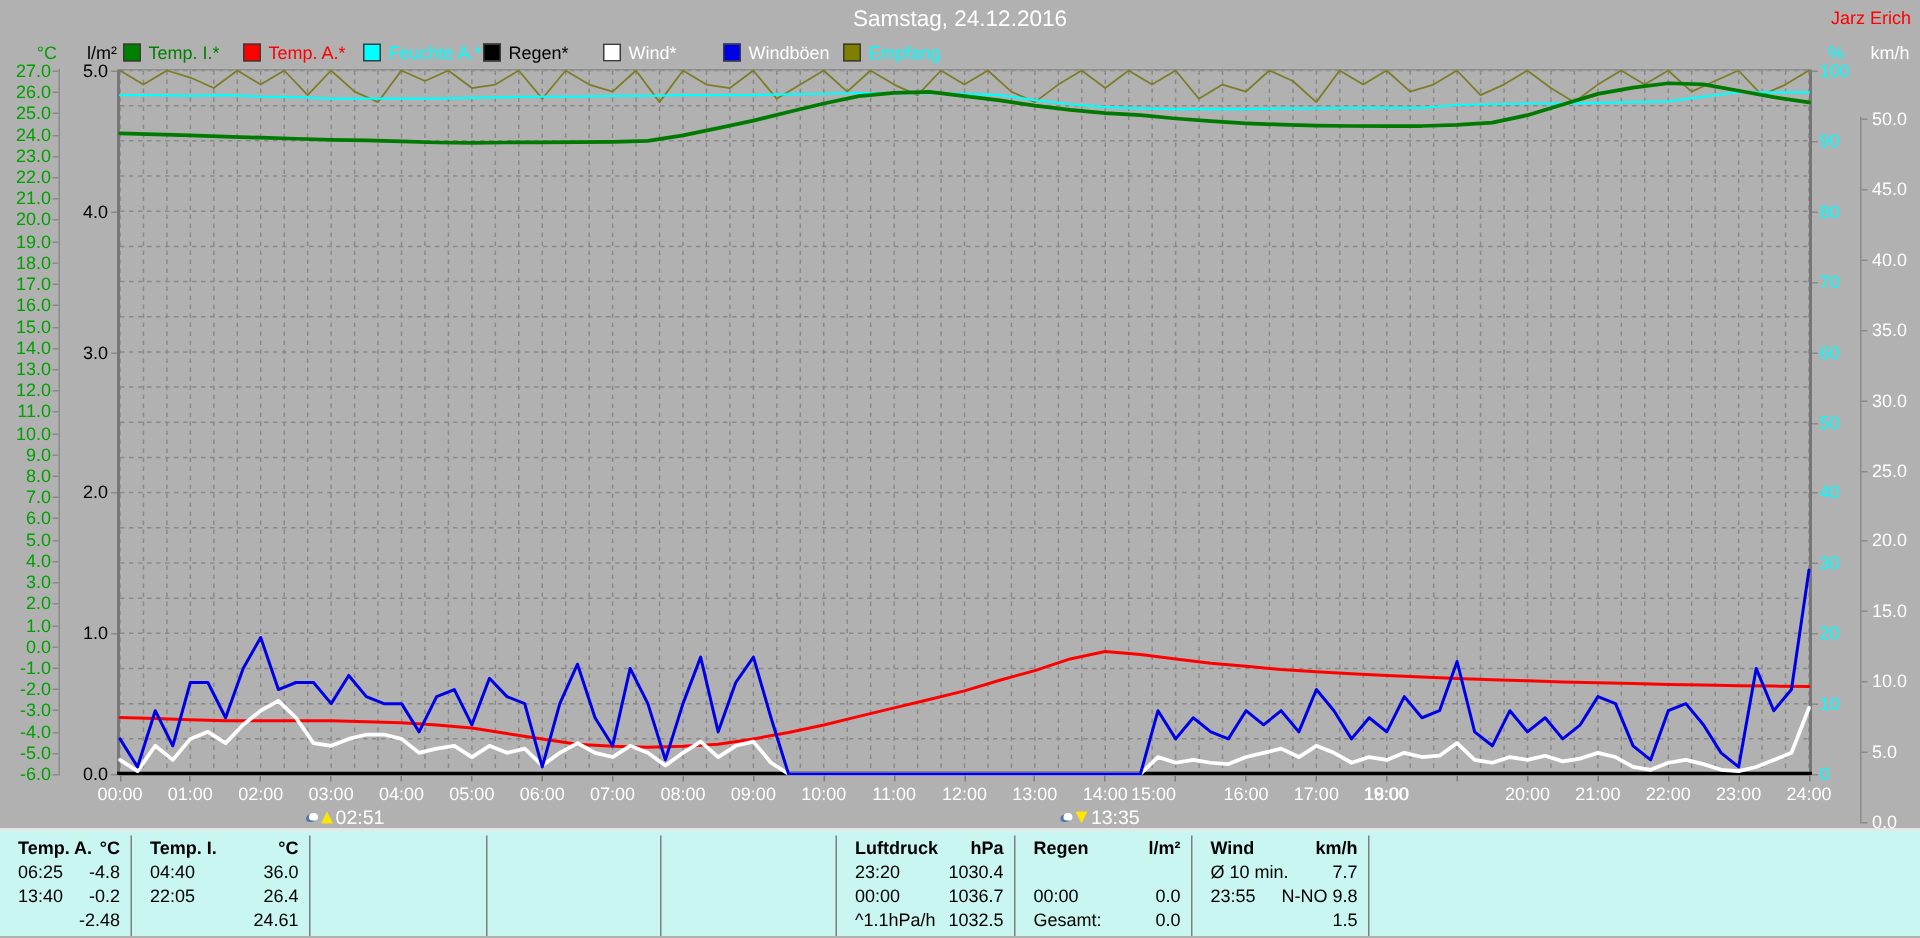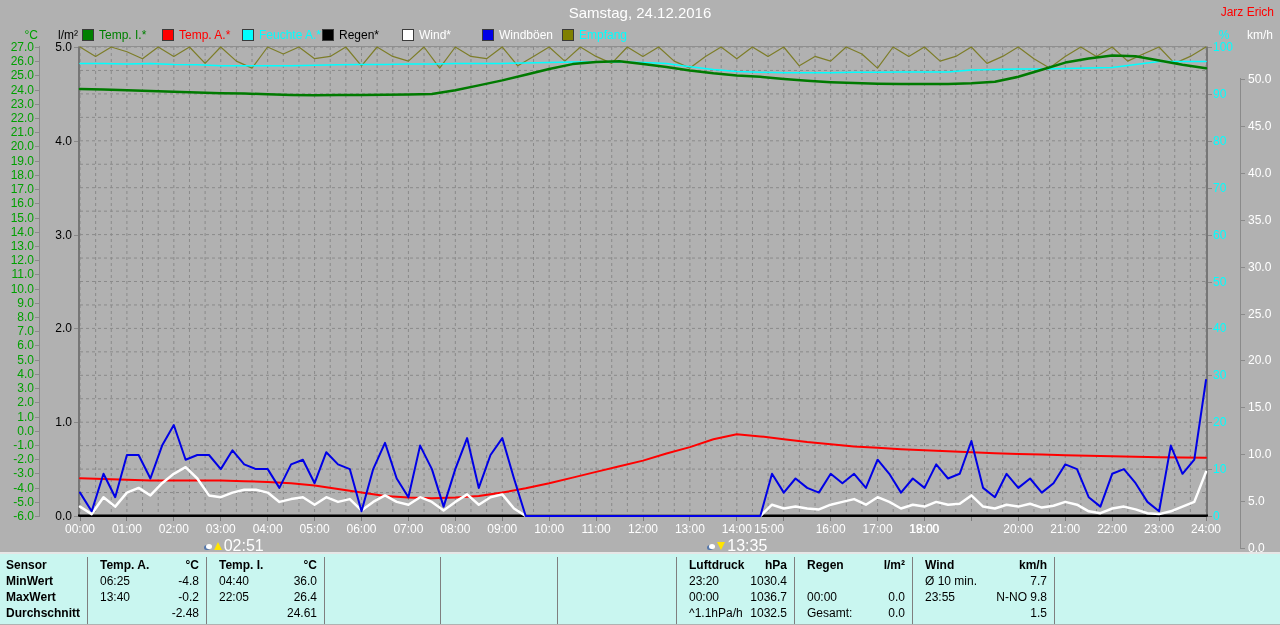--- a/index.html
+++ b/index.html
@@ -35,21 +35,21 @@
   .pct-axis .tickmark{left:0;}
   .kmh-axis .tickmark{left:0;}
   .xaxis{position:relative;height:35px;}
   .htick{position:absolute;top:0;width:1px;height:4px;background:#7d7d7d;}
   .xlab{position:absolute;top:5px;width:44px;text-align:center;color:#ffffff;font-size:12px;}
   .marker{position:absolute;top:20px;display:flex;align-items:center;gap:2px;}
   .mdot{width:6px;height:5px;background:#ffffff;border-radius:50% 50% 40% 40%;box-shadow:-2px 1px 0 #5577aa;}
   .marr{width:0;height:0;}
   .marr.up{border-left:4px solid transparent;border-right:4px solid transparent;border-bottom:8px solid #ffe400;}
   .marr.down{border-left:4px solid transparent;border-right:4px solid transparent;border-top:8px solid #ffe400;}
-  .mlab{color:#ffffff;font-size:16px;}
+  .mlab{color:#ffffff;font-size:13px;}
   .stats{display:grid;grid-template-columns:88px 119px 118px 116px 117px 119px 118px 118px 142px 1fr;
     height:72px;background:#c9f6f0;border-top:2px solid #e6e6e6;box-sizing:border-box;padding-top:3px;color:#000;}
   .scol{box-sizing:border-box;}
   .scol.sep{border-right:1px solid #7f7f7f;}
   .srow{height:16px;line-height:16px;font-size:12px;display:flex;justify-content:space-between;overflow:hidden;}
   .srow .t{padding-left:12px;white-space:nowrap;}
   .srow .v{padding-right:7px;white-space:nowrap;text-align:right;}
   .rowlab .srow{font-weight:bold;padding-left:6px;}
   .srow.hdr{font-weight:bold;}
 </style>
@@ -305,26 +305,20 @@
         <span class="mlab">02:51</span>
       </div>
       <div class="marker" style="left: 709.269px;">
         <span class="mdot"></span>
         <span class="marr down"></span>
         <span class="mlab">13:35</span>
       </div>
     </div>
 
   <div class="stats" id="stats">
-      <div class="scol sep rowlab">
-        <div class="srow hdr">Sensor</div>
-        <div class="srow">MinWert</div>
-        <div class="srow">MaxWert</div>
-        <div class="srow">Durchschnitt</div>
-      </div>
       <div class="scol sep">
         <div class="srow hdr">
           <span class="t">Temp. A.</span>
           <span class="v">°C</span>
         </div>
         <div class="srow">
           <span class="t">06:25</span>
           <span class="v">-4.8</span>
         </div>
         <div class="srow">

